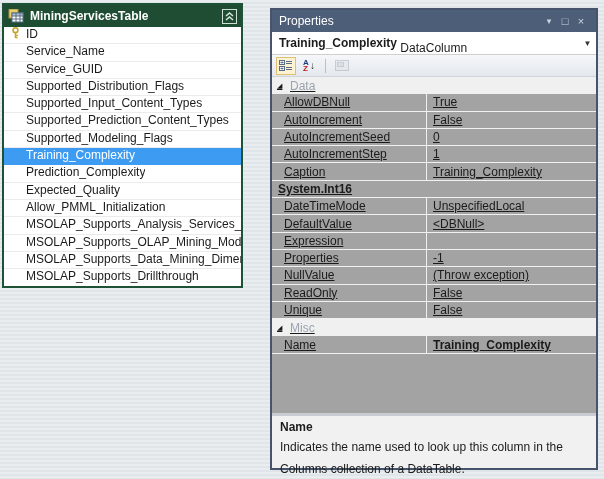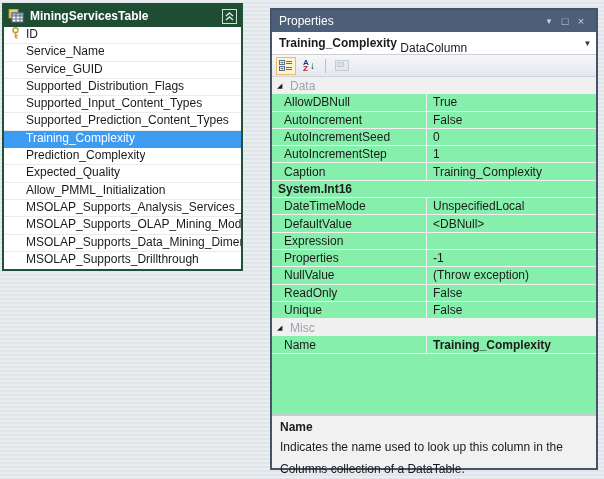--- a/index.html
+++ b/index.html
@@ -64,21 +64,21 @@
   }
   .tool-btn { width:20px; height:18px; display:flex; align-items:center; justify-content:center; cursor:pointer; }
   .tool-btn.active { background:#fdf3d3; border:1px solid #e0c070; }
   .tool-sep { width:1px; height:14px; background:#b9bec7; margin:0 3px; }
   .az { display:flex; align-items:center; }
   .az .letters { display:flex; flex-direction:column; line-height:6px; font-size:8px; font-weight:bold; }
   .az .a { color:#1b3a7a; } .az .z { color:#b02020; }
   .az .arrow { font-size:10px; color:#222; margin-left:1px; }
   .tool-btn.disabled { opacity:.45; }
 
-  .grid { flex:1; overflow:hidden; background:#86efac; }
+  .grid { flex:1; overflow:hidden; background:#a3a3a3;text-decoration:underline; }
   .cat-row { height:17.3px; background:#f0f0f0; color:#9ba3b0; display:flex; align-items:center;
     padding-left:5px; }
   .cat-tri { color:#1b1b1b; font-size:7px; width:13px; flex:none; }
   .prop-row { height:17.3px; display:flex; border-bottom:1px solid #f1f1f1; }
   .prop-name { width:155px; flex:none; padding-left:12px; display:flex; align-items:center;
     border-right:1px solid #efefef; white-space:nowrap; overflow:hidden; }
   .prop-value { flex:1; padding-left:6px; display:flex; align-items:center; white-space:nowrap; overflow:hidden; }
   .prop-value.bold { font-weight:bold; }
 
   .splitter { height:3px; background:#c9cdd3; flex:none; cursor:row-resize; }
@@ -135,20 +135,24 @@
         <span class="gutter"></span>
         <span class="col-label">Supported_Distribution_Flags</span>
       </div>
       <div class="col-row">
         <span class="gutter"></span>
         <span class="col-label">Supported_Input_Content_Types</span>
       </div>
       <div class="col-row">
         <span class="gutter"></span>
         <span class="col-label">Supported_Prediction_Content_Types</span>
+      </div>
+      <div class="col-row">
+        <span class="gutter"></span>
+        <span class="col-label">Supported_Modeling_Flags</span>
       </div>
       <div class="col-row selected">
         <span class="gutter"></span>
         <span class="col-label">Training_Complexity</span>
       </div>
       <div class="col-row">
         <span class="gutter"></span>
         <span class="col-label">Prediction_Complexity</span>
       </div>
       <div class="col-row">

